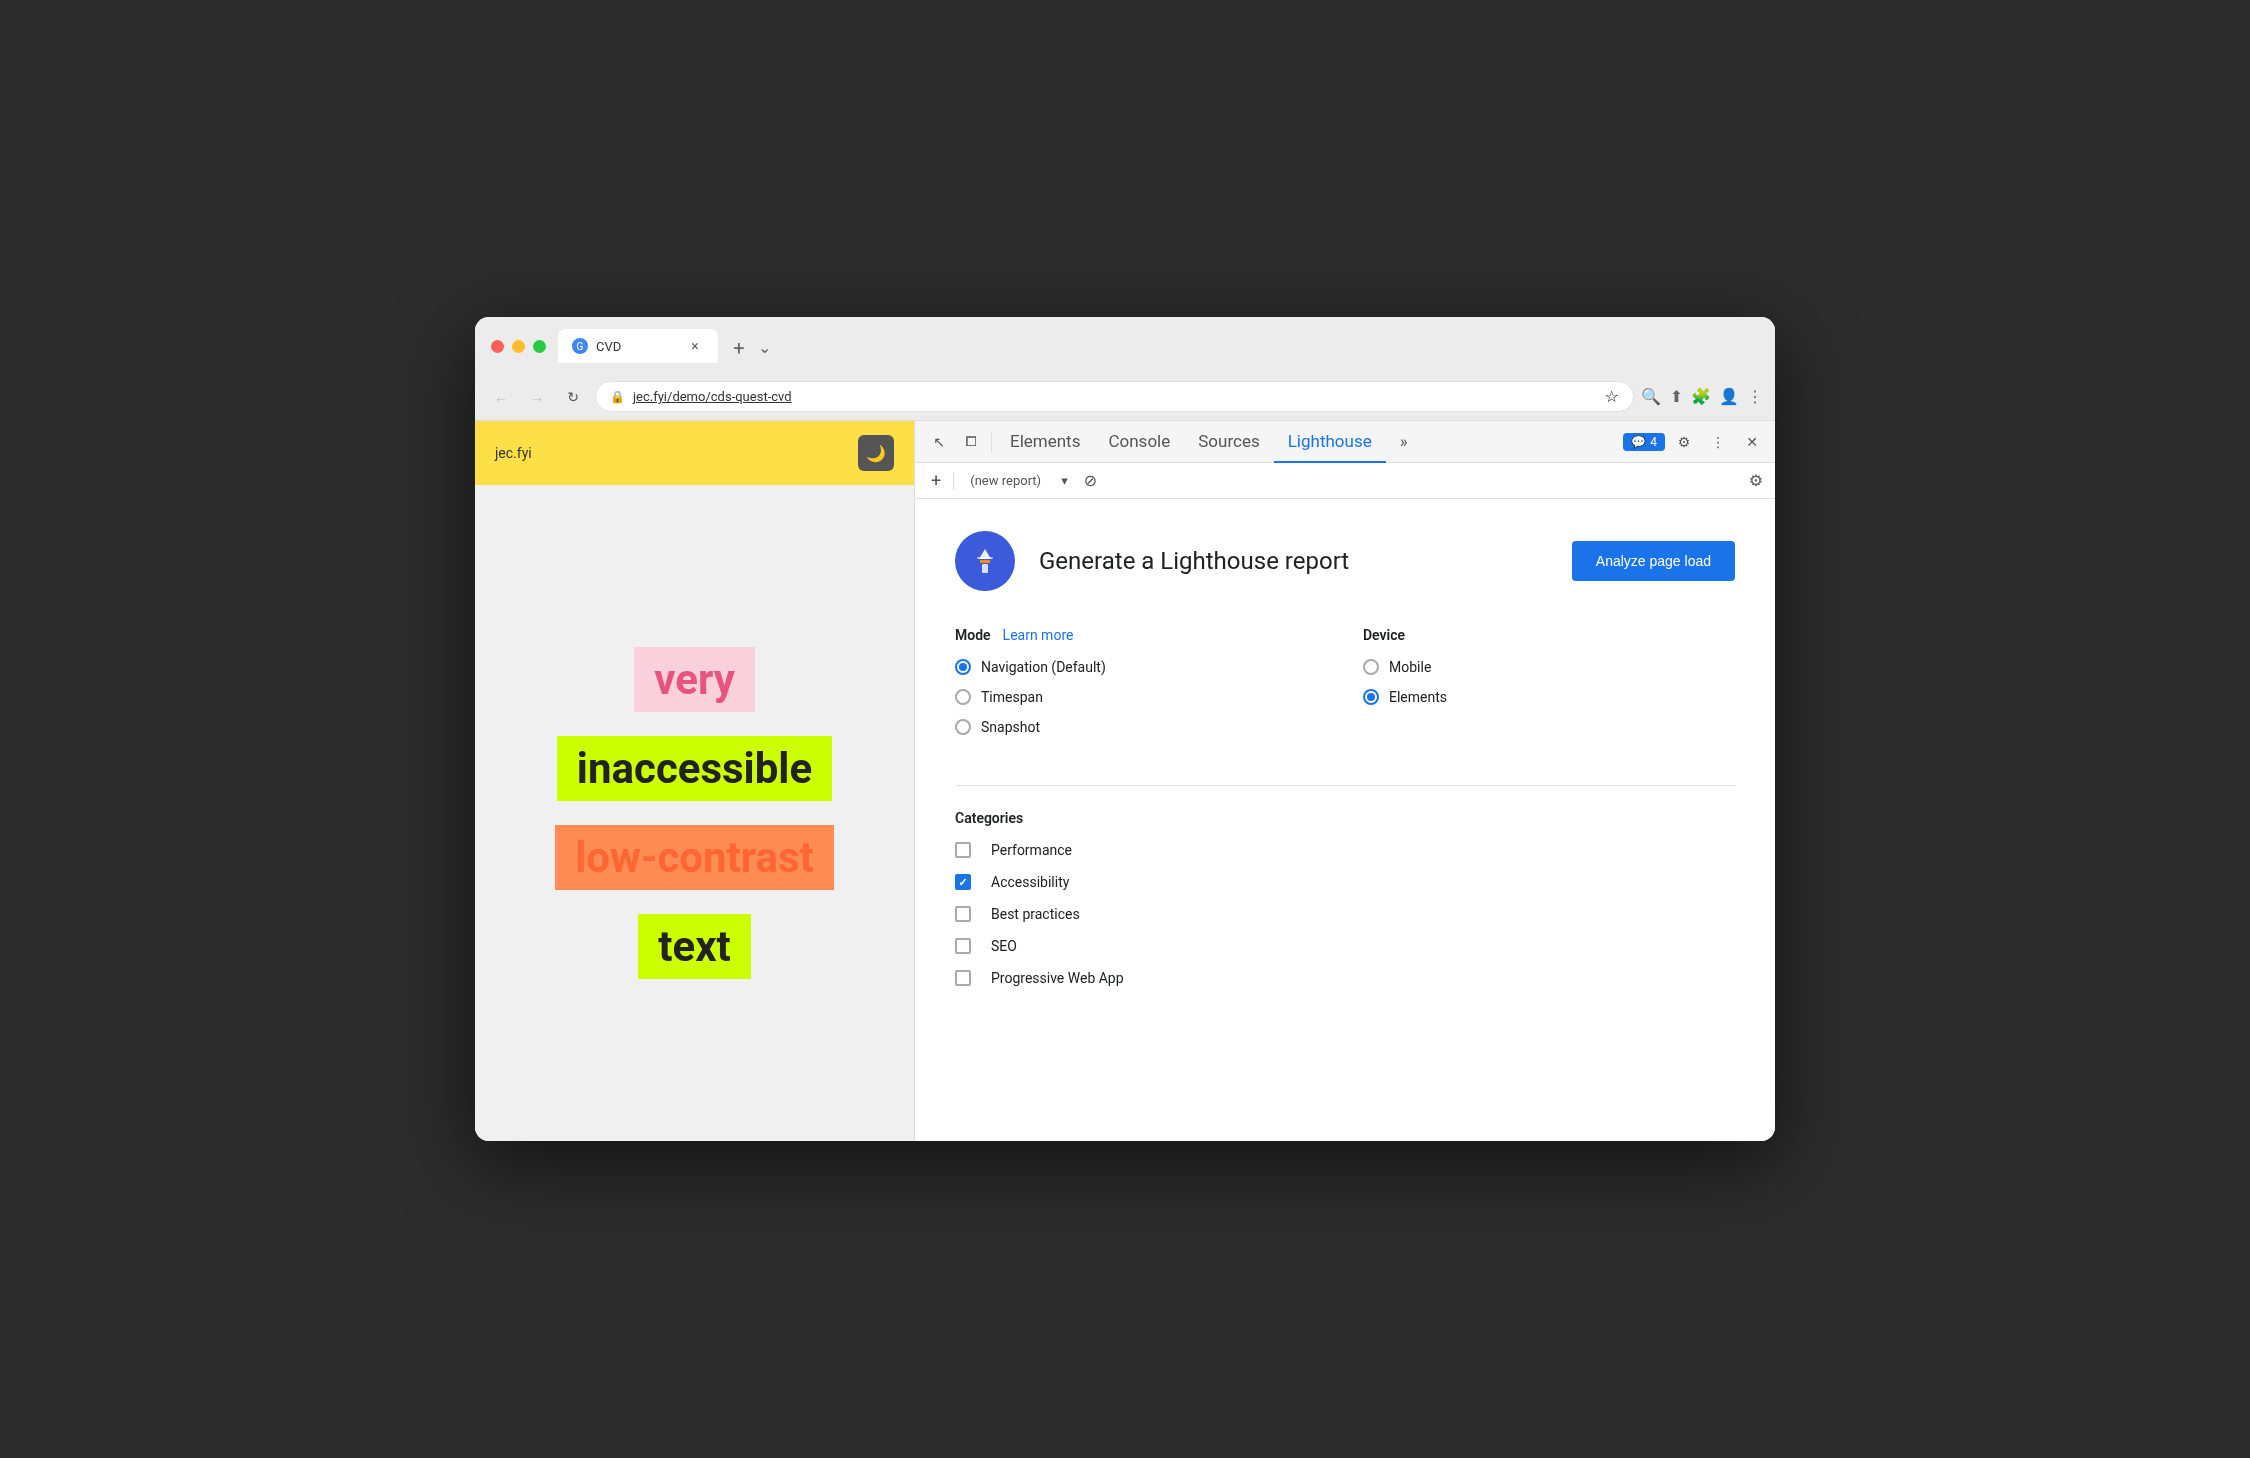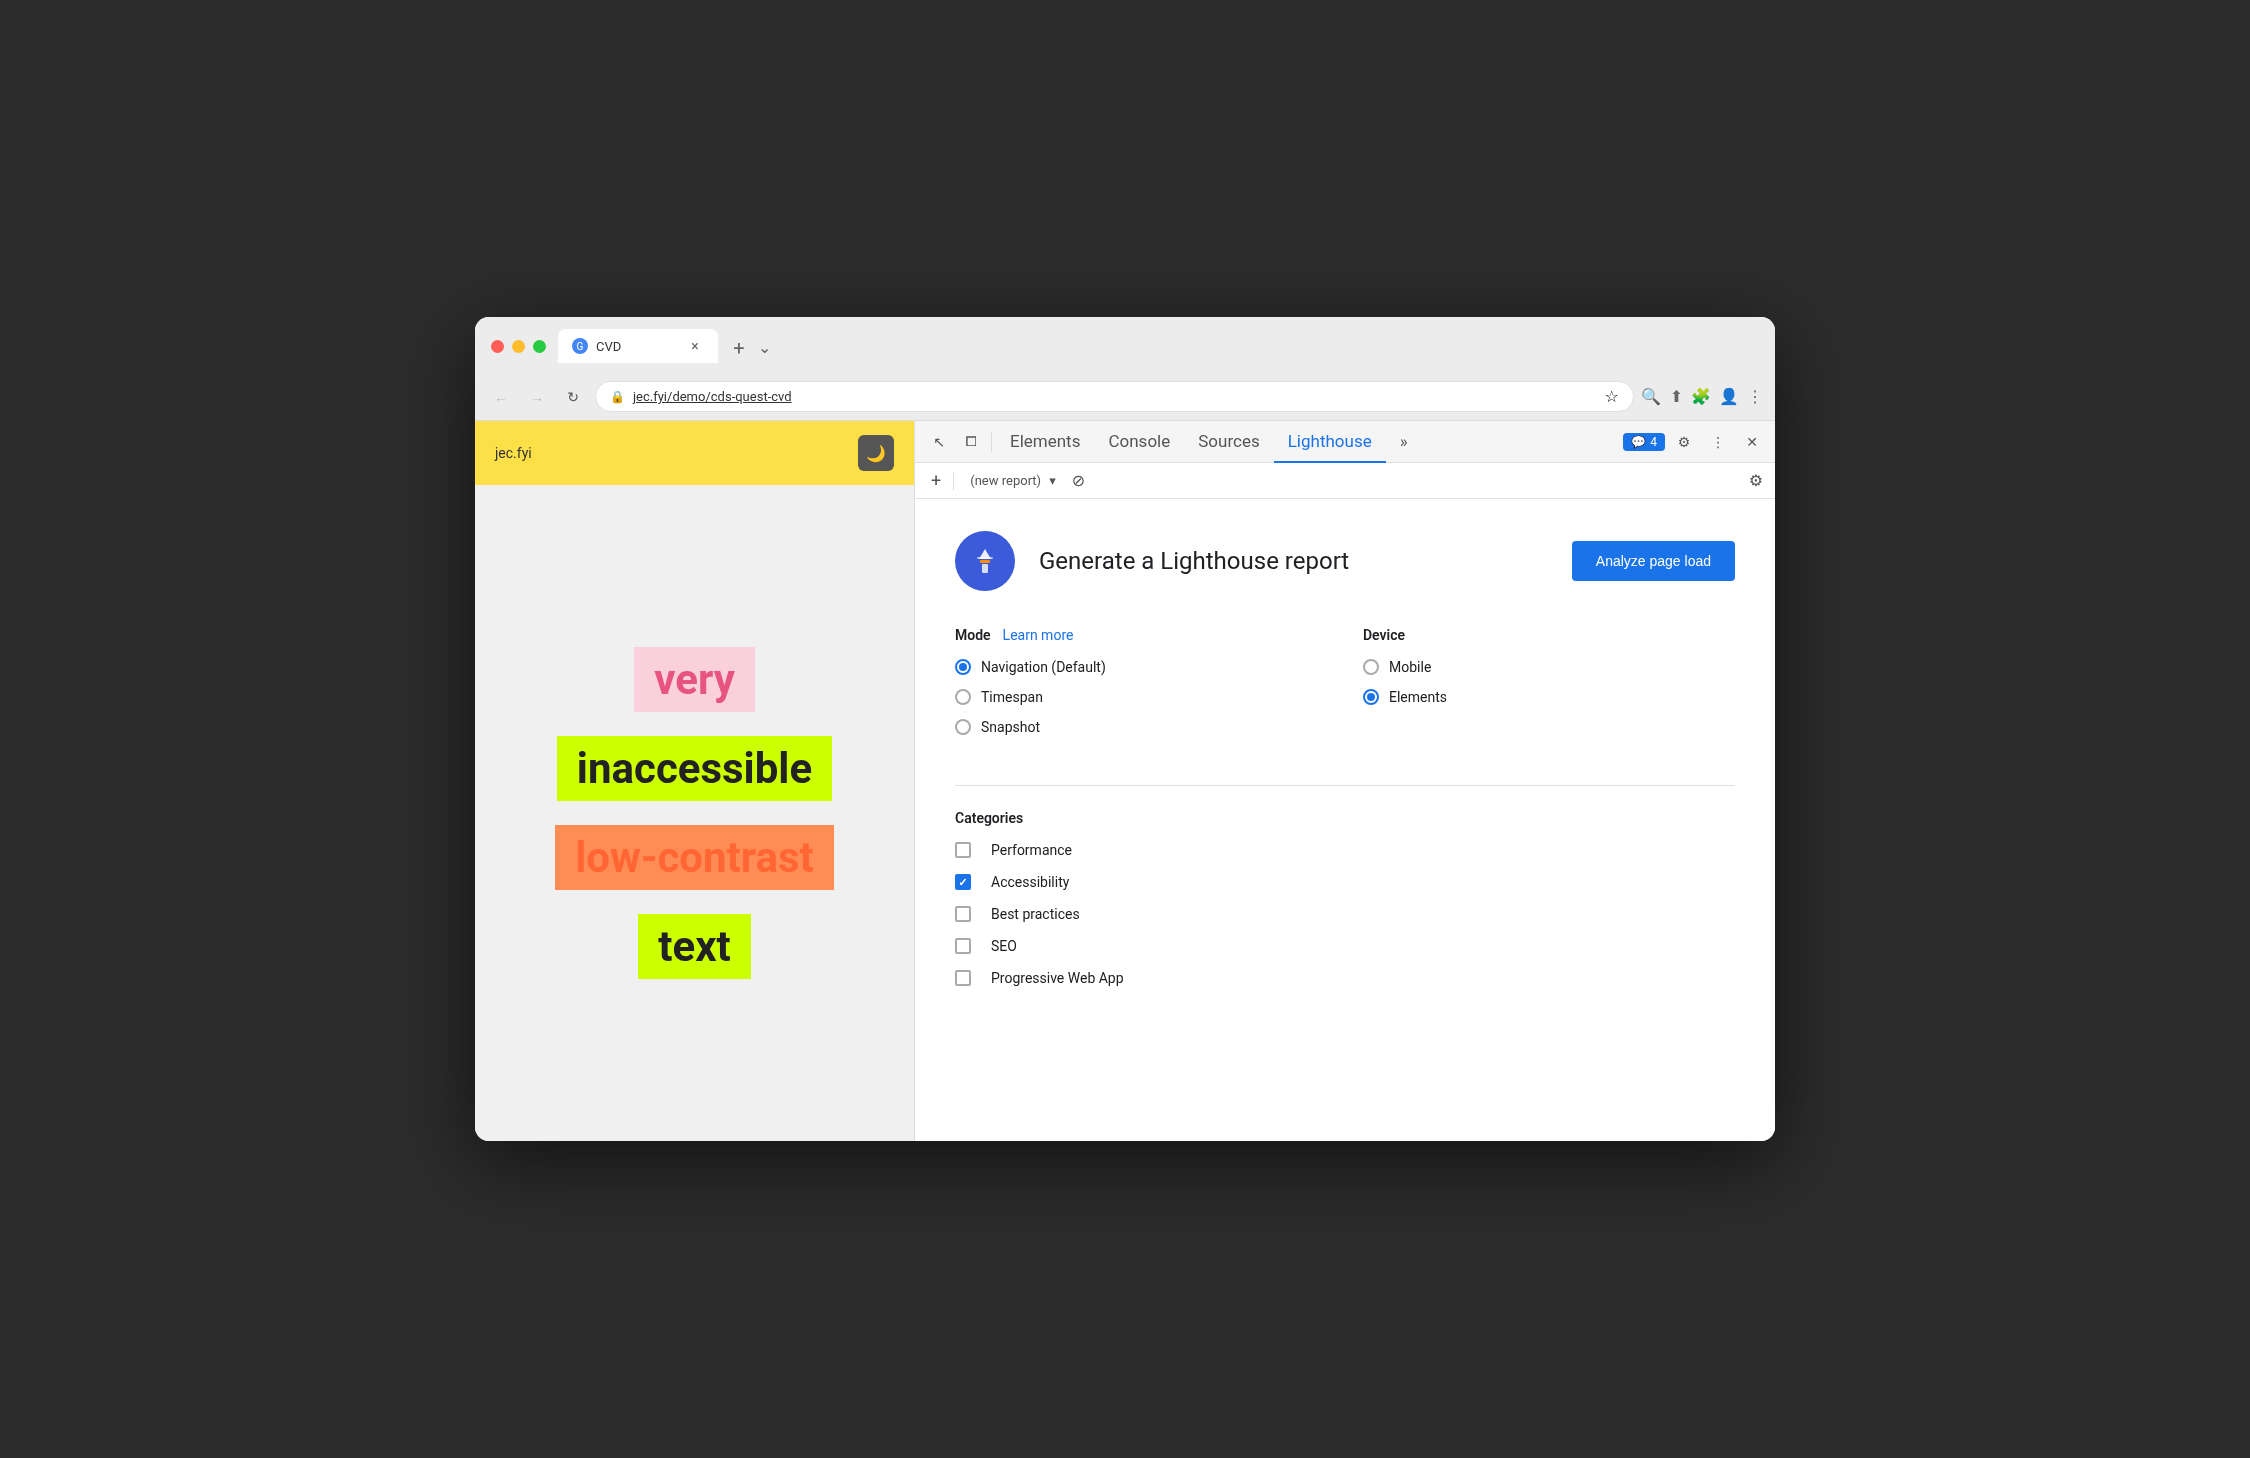--- a/index.html
+++ b/index.html
@@ -349,21 +349,21 @@
 
     .dt-toolbar-divider {
       width: 1px;
       height: 18px;
       background: #ddd;
     }
 
     .dt-report-selector {
       display: flex;
       align-items: center;
-      gap: 8px;
+      gap: 20px;
       font-size: 13px;
       color: #555;
       cursor: pointer;
       padding: 4px 8px;
       border-radius: 4px;
     }
 
     .dt-block-btn {
       color: #555;
       cursor: pointer;

